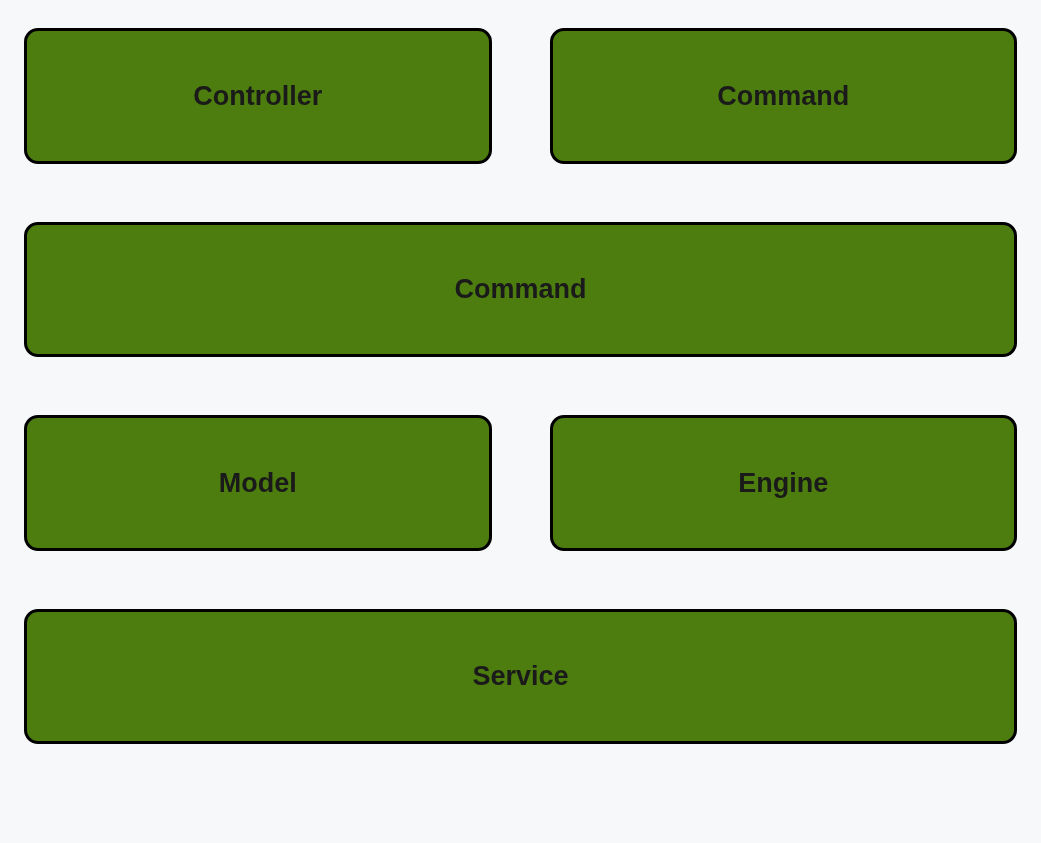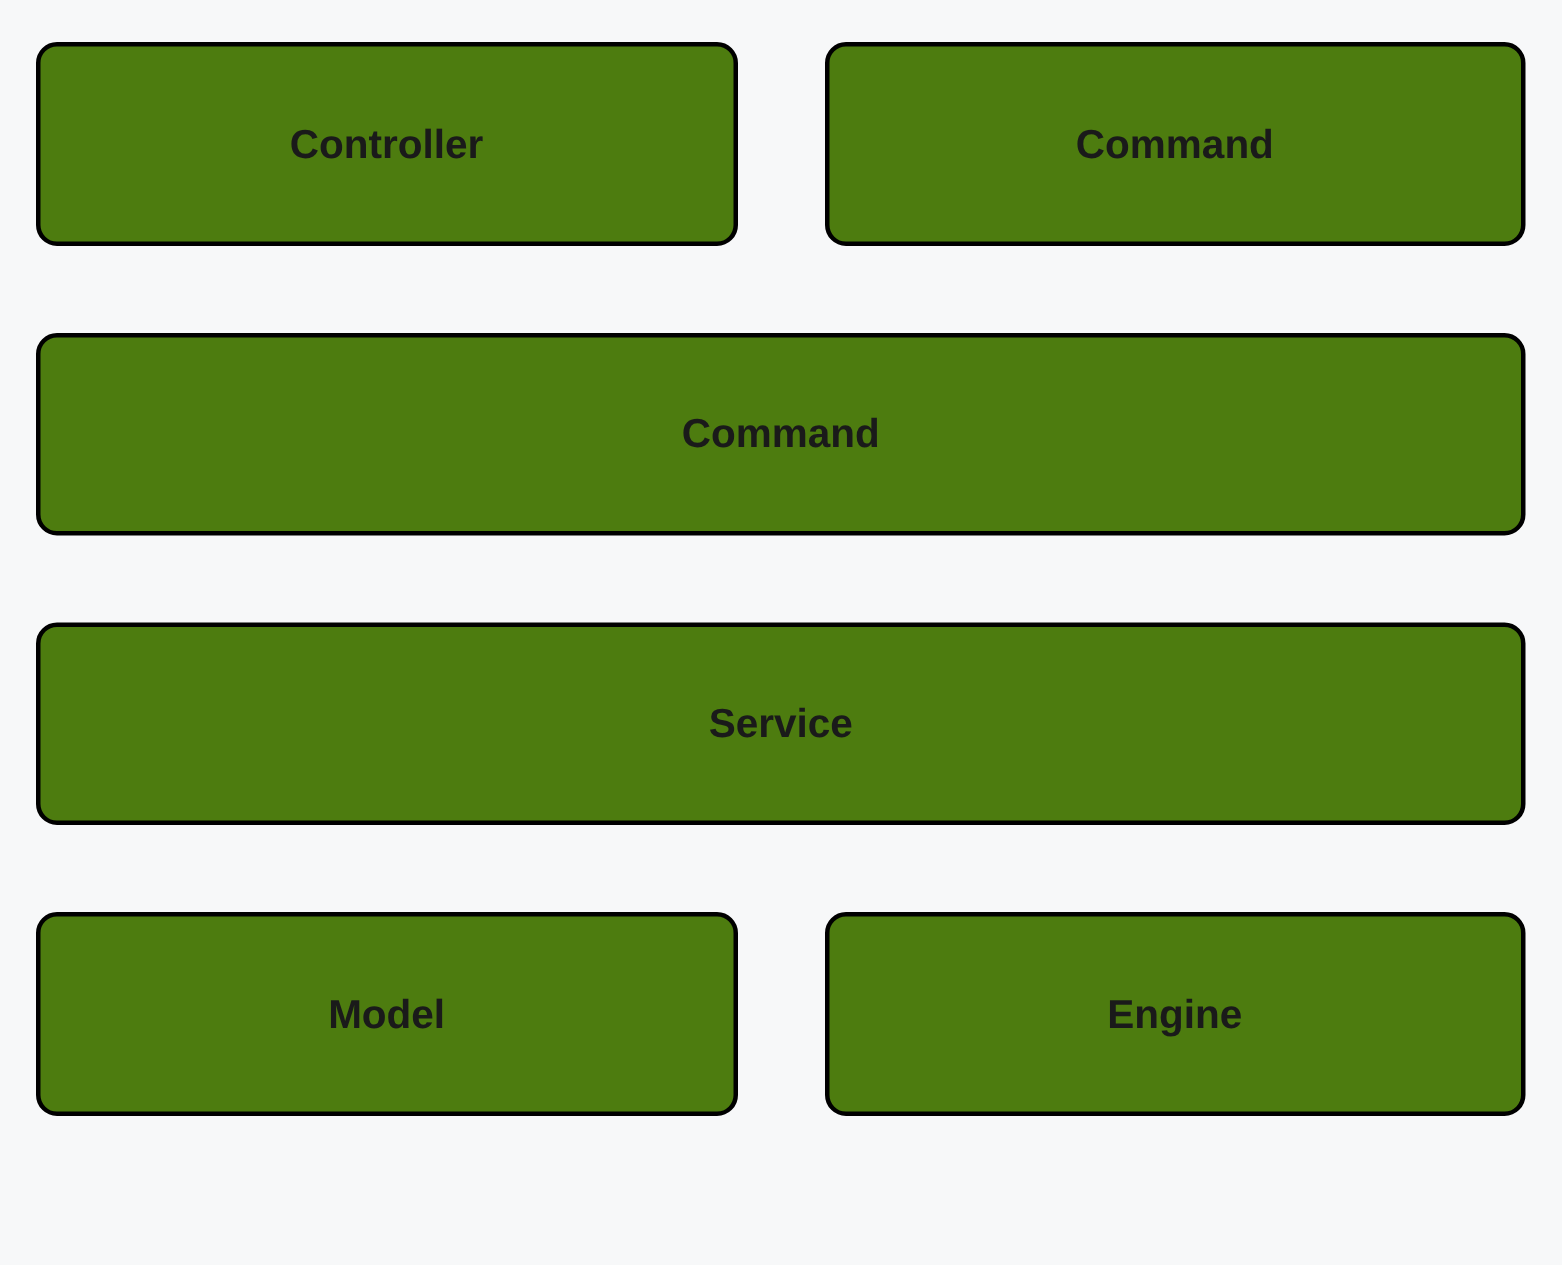--- a/index.html
+++ b/index.html
@@ -57,27 +57,27 @@
     </div>
   </div>
 
   <div class="row">
     <div class="box full">
       <span>Command</span>
     </div>
   </div>
 
   <div class="row">
-    <div class="box full">
-      <span>Service</span>
-    </div>
-  </div>
-
-  <div class="row">
     <div class="box half">
       <span>Model</span>
     </div>
     <div class="box half">
       <span>Engine</span>
     </div>
   </div>
 
+  <div class="row">
+    <div class="box full">
+      <span>Service</span>
+    </div>
+  </div>
+
 </div>
 
 </body></html>

